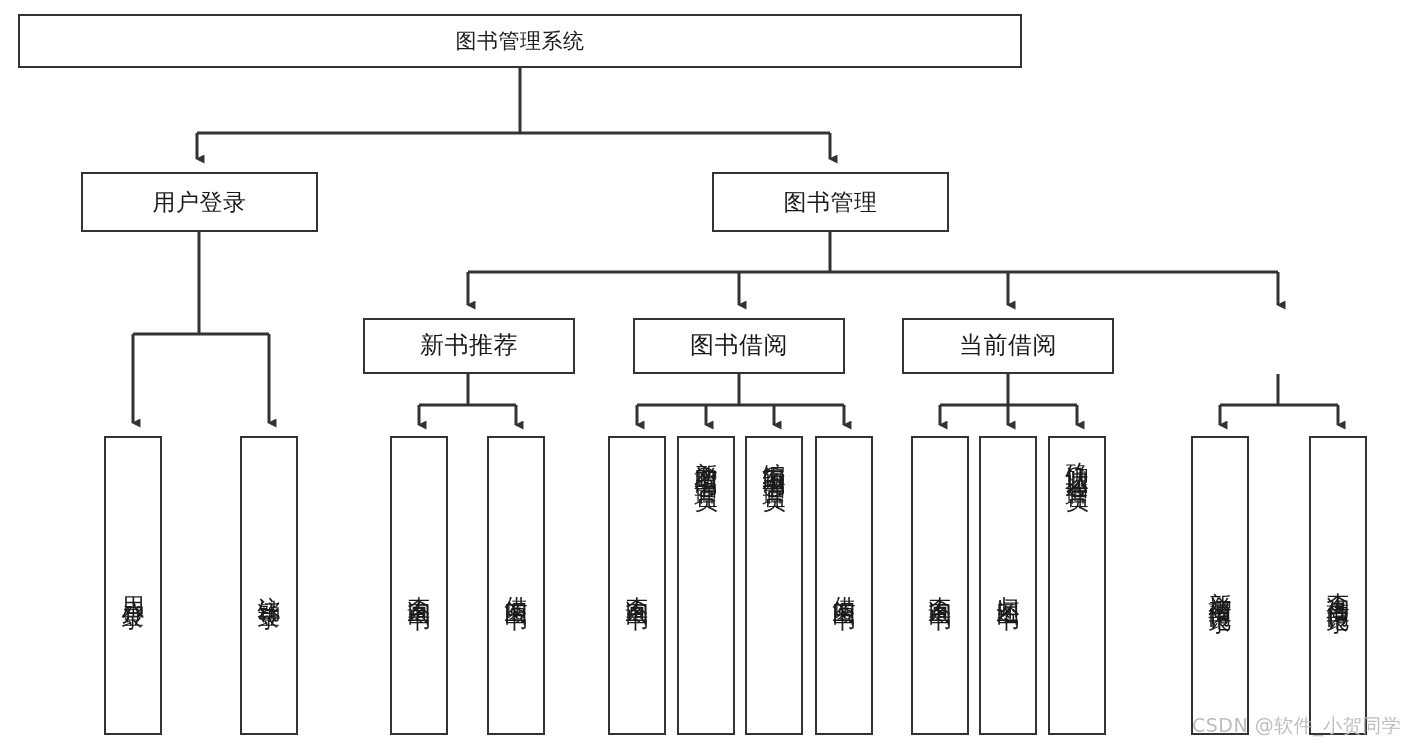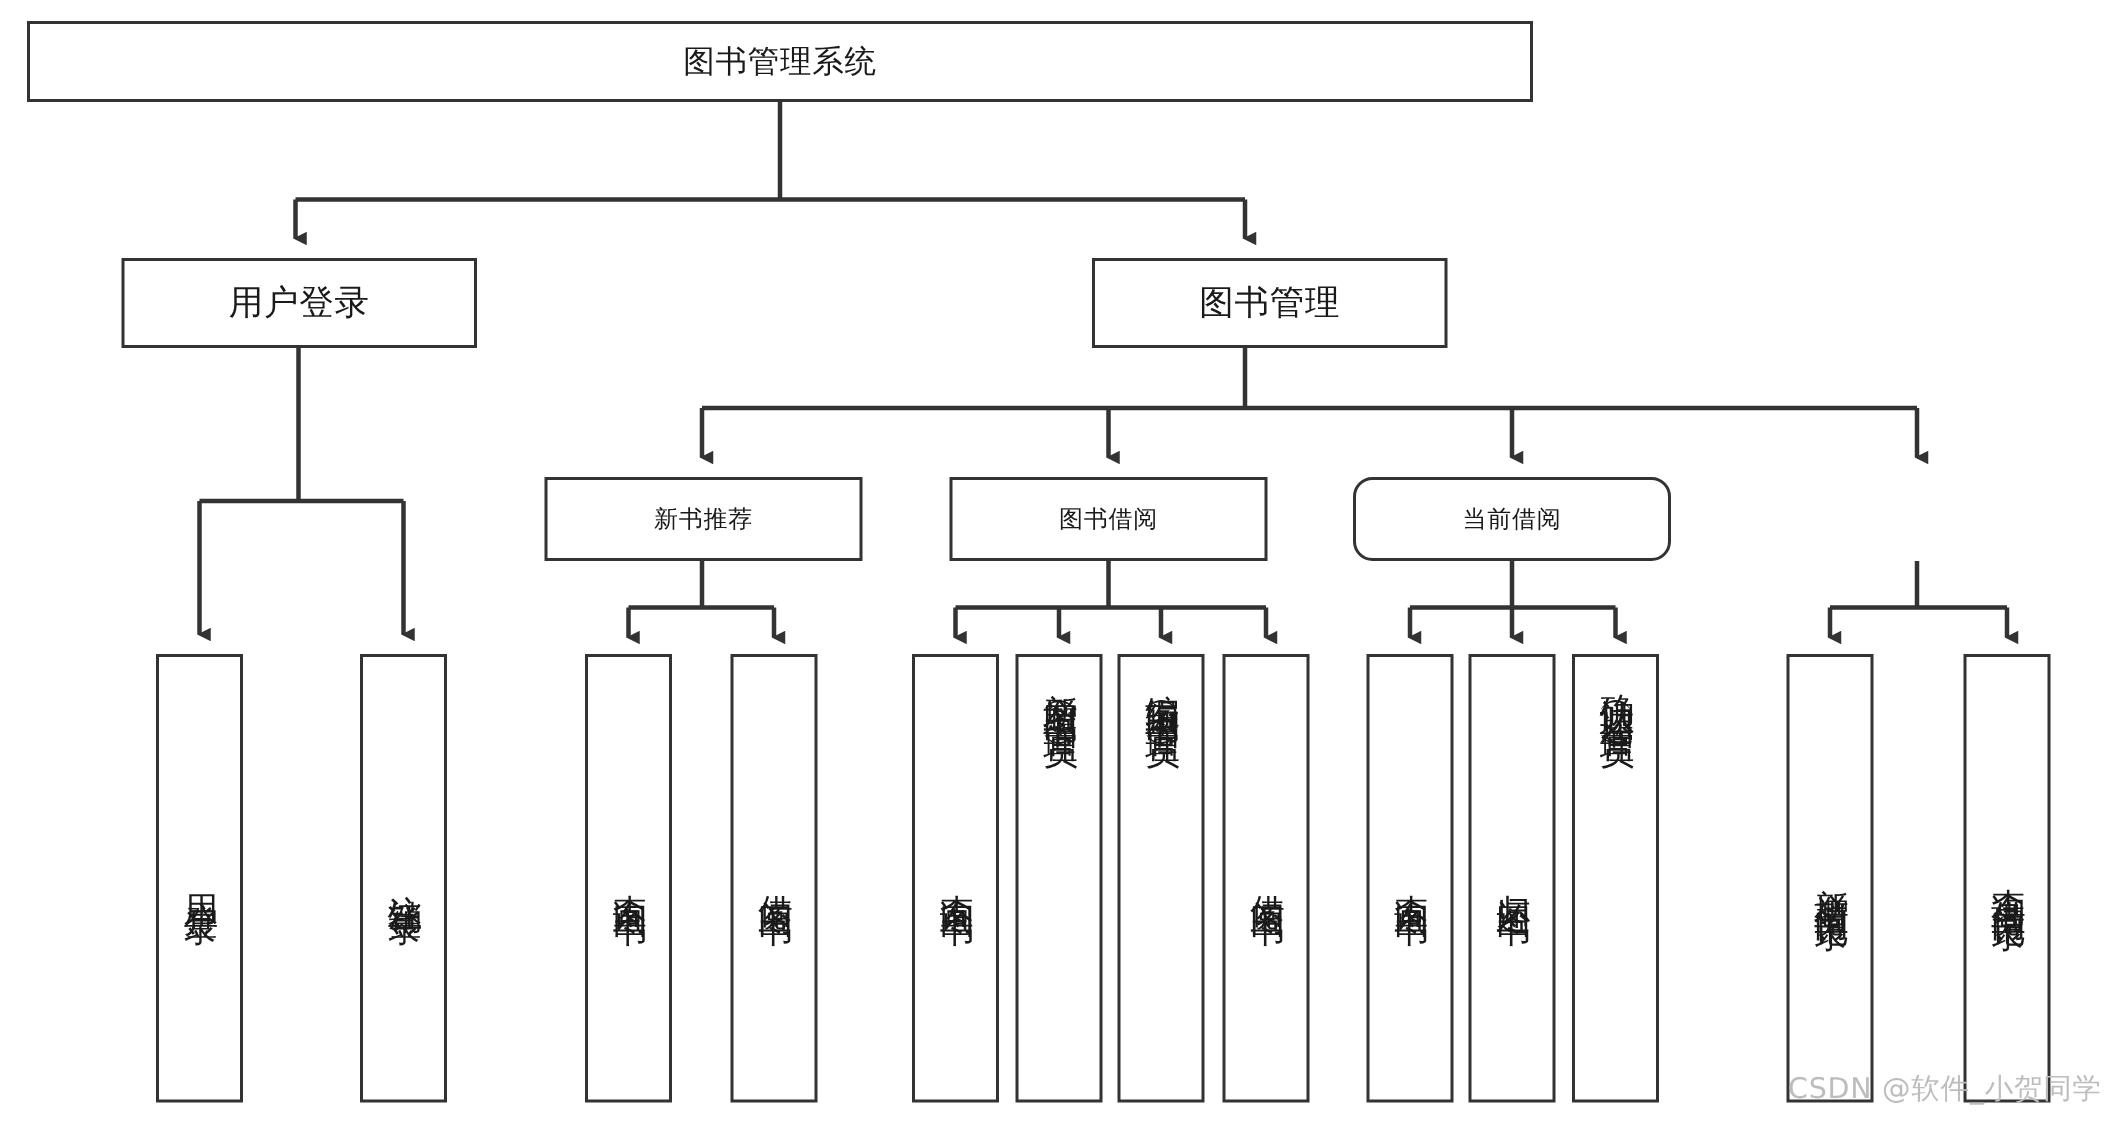--- a/index.html
+++ b/index.html
@@ -43,21 +43,21 @@
     white-space: nowrap;
     text-align: center;
   }
   .node-root .node-label {
     font-size: 21px;
   }
   .node-l1 .node-label {
     font-size: 23px;
   }
   .node-l2 .node-label {
-    font-size: 16px;
+    font-size: 24px;
   }
   .node-leaf {
     align-items: flex-start;
     justify-content: center;
     padding-top: 6px;
   }
   .node-leaf .node-label {
     writing-mode: vertical-rl;
     text-orientation: upright;
     font-size: 23px;
@@ -134,33 +134,33 @@
   </svg>
 
   <div class="node-box node-root" style="left:18px; top:14px; width:1004px; height:54px;">
     <span class="node-label">图书管理系统</span>
   </div>
 
   <div class="node-box node-l1" style="left:81px; top:172px; width:237px; height:60px;">
     <span class="node-label">用户登录</span>
   </div>
 
-  <div class="node-box node-l1" style="left:728px; top:172px; width:237px; height:60px;">
+  <div class="node-box node-l1" style="left:712px; top:172px; width:237px; height:60px;">
     <span class="node-label">图书管理</span>
   </div>
 
   <div class="node-box node-l2" style="left:363px; top:318px; width:212px; height:56px;">
     <span class="node-label">新书推荐</span>
   </div>
 
   <div class="node-box node-l2" style="left:633px; top:318px; width:212px; height:56px;">
     <span class="node-label">图书借阅</span>
   </div>
 
-  <div class="node-box node-l2" style="left:902px; top:318px; width:212px; height:56px;border-radius:13px;">
+  <div class="node-box node-l2" style="left:902px; top:318px; width:212px; height:56px;">
     <span class="node-label">当前借阅</span>
   </div>
 
 
   <div class="node-box node-leaf leaf-center" style="left:104px; top:436px; width:58px; height:299px;">
     <span class="node-label">用户登录</span>
   </div>
 
   <div class="node-box node-leaf leaf-center" style="left:240px; top:436px; width:58px; height:299px;">
     <span class="node-label">注销登录</span>

